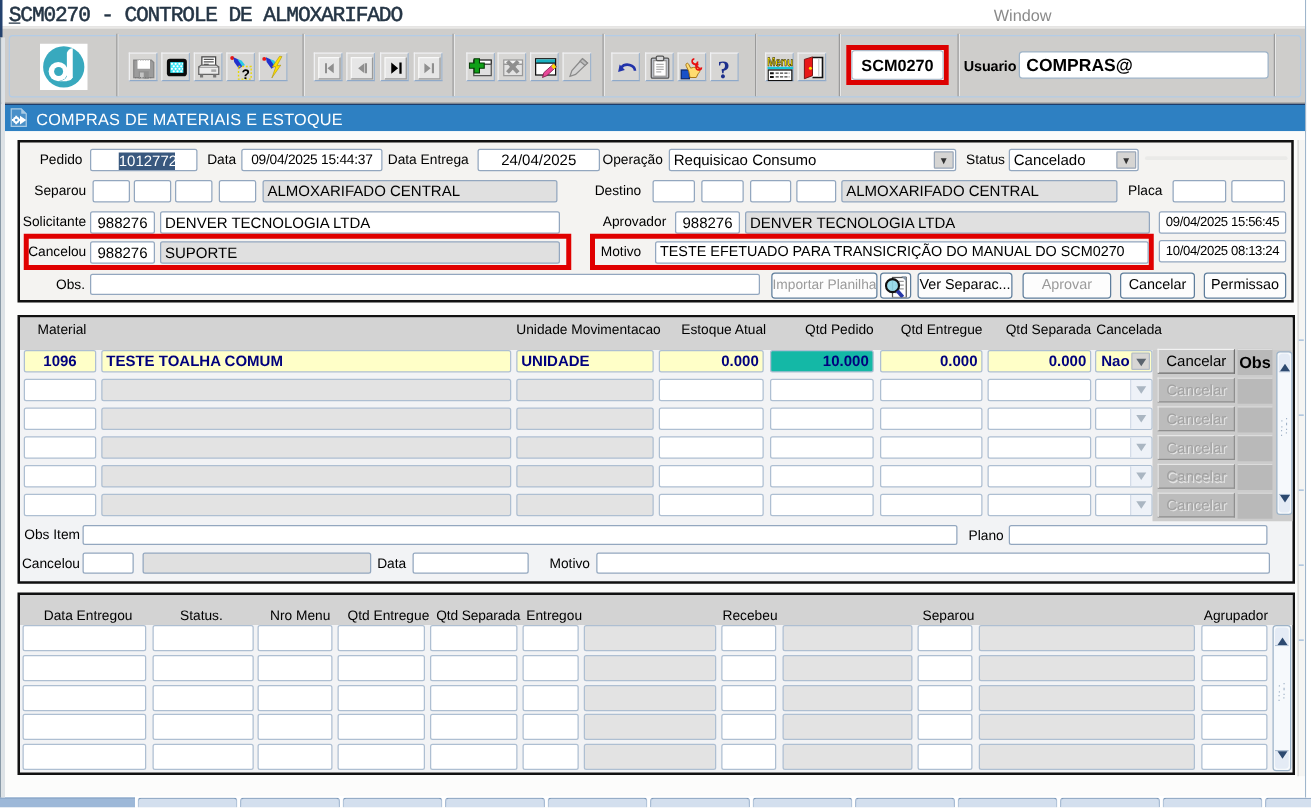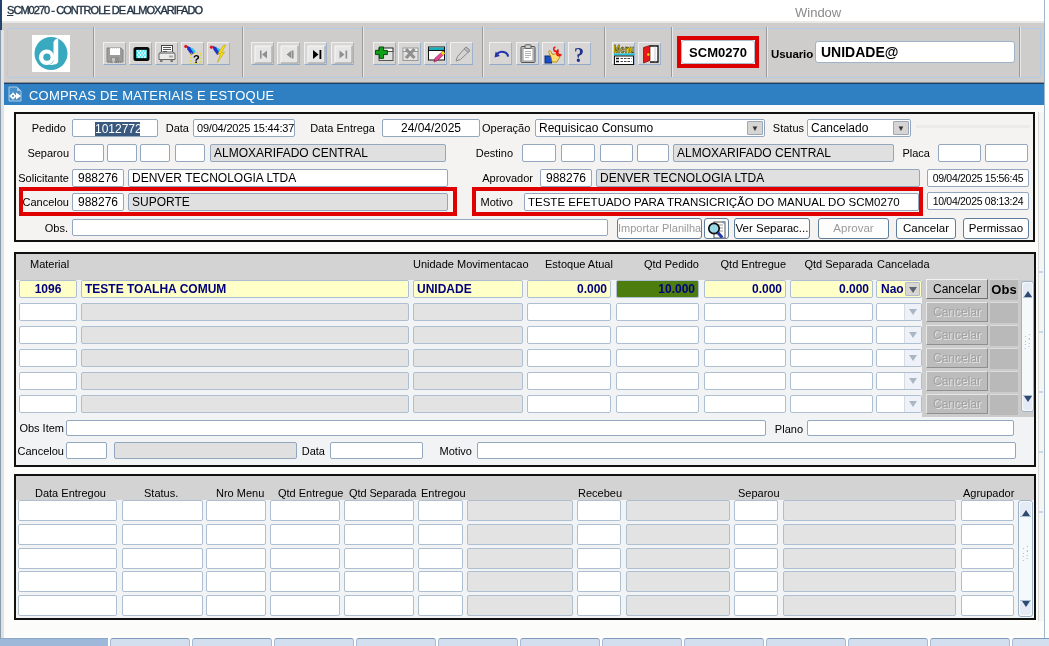--- a/index.html
+++ b/index.html
@@ -12,21 +12,21 @@
 .btn{position:absolute;border:1px solid #5f7e9c;border-radius:3px;background:#fdfdfd;font-size:11.5px;text-align:center;color:#000;white-space:nowrap;overflow:hidden}
 .tbtn{position:absolute;width:23px;height:23px;background:#d7d6d4;border-top:1px solid #eff0f2;border-left:1px solid #eff0f2;border-right:1px solid #9fb4cc;border-bottom:1px solid #8ea9c9}
 .tsep{position:absolute;top:27px;height:50px;width:2px;background:#9a9a9a;border-right:1px solid #e8e8e8}
 .gc{position:absolute;border:1px solid #aebfd2;border-radius:2px;background:#fff}
 .gcg{background:#e3e3e3}
 .hdr11{position:absolute;font-size:11px;white-space:nowrap}
 </style></head>
 <body>
 
 <div class="abs" style="left:0;top:0;width:1049px;height:21px;background:#fff"></div>
-<div class="abs" style="left:7px;top:4px;font-family:Liberation Sans, sans-serif;font-size:11px;letter-spacing:-0.95px;color:#253545;font-weight:normal;-webkit-text-stroke:0.4px #253545"><span style="text-decoration:underline">S</span>CM0270 - CONTROLE DE ALMOXARIFADO</div>
+<div class="abs" style="left:7px;top:4px;font-family:Liberation Mono, monospace;font-size:17px;letter-spacing:-0.95px;color:#253545;font-weight:normal;-webkit-text-stroke:0.4px #253545"><span style="text-decoration:underline">S</span>CM0270 - CONTROLE DE ALMOXARIFADO</div>
 <div class="abs" style="left:795px;top:5px;font-size:13px;color:#8a8a8a">Window</div>
 
 <div class="abs" style="left:0;top:21px;width:1045px;height:62px;background:#cecdcb;border-top:2px solid #e9e8e6;border-bottom:1px solid #8f8f8f"></div>
 <div class="abs" style="left:7px;top:28px;width:1034px;height:50px;border:1px solid #b3cce6;border-radius:3px"></div>
 
 <div class="abs" style="left:32px;top:35px;width:38px;height:37px;background:#fff">
 <svg width="38" height="37">
       <circle cx="19" cy="18.5" r="16.5" fill="#38a9be"></circle>
       <circle cx="14.6" cy="22.2" r="7.7" fill="#fff"></circle>
       <circle cx="14.9" cy="22.2" r="3.6" fill="#38a9be"></circle>
@@ -246,21 +246,21 @@
     </svg>
   </div>
 <div class="tsep" style="left:671px"></div>
 
 <div class="abs" style="left:677px;top:36px;width:82px;height:32px;border:4px solid #dc0000;background:#fff">
   <div class="abs" style="left:0;top:0;width:74px;height:24px;border:1px solid #aebdcc;border-radius:3px;font-weight:bold;font-size:13px;text-align:center;line-height:23px">SCM0270</div>
 </div>
 <div class="tsep" style="left:766px"></div>
 <div class="tsep" style="left:1019px"></div>
 <div class="abs" style="left:771px;top:48px;font-size:11.5px;font-weight:bold;letter-spacing:-0.1px">Usuario</div>
-<div class="abs" style="left:815px;top:41px;width:200px;height:22px;border:1px solid #9db3c8;border-radius:3px;background:#fff;font-weight:bold;font-size:14px;line-height:20px;padding-left:5px">UNIDADE@</div>
+<div class="abs" style="left:815px;top:41px;width:200px;height:22px;border:1px solid #9db3c8;border-radius:3px;background:#fff;font-weight:bold;font-size:14px;line-height:20px;padding-left:5px">COMPRAS@</div>
 
 <div class="abs" style="left:2px;top:83px;width:1043px;height:1px;background:#1d3c6a"></div>
 <div class="abs" style="left:2px;top:84px;width:1043px;height:21px;background:#2e80c2"></div>
 <div class="abs" style="left:2px;top:105px;width:1043px;height:7px;background:#fbfbfa"></div>
 <svg class="abs" style="left:8px;top:86px" width="15" height="16">
   <path d="M1 1 h8 l4 4 v10 h-12z" fill="#4a90c8" stroke="#aacbe5" stroke-width="1"></path>
   <path d="M9 1 l4 4 h-4z" fill="#aacbe5"></path>
   <g fill="#fff">
       <circle cx="5" cy="10" r="2.6"></circle>
       <circle cx="5" cy="10" r="1.1" fill="#4a90c8"></circle>
@@ -273,21 +273,21 @@
 </svg>
 <div class="abs" style="left:29px;top:88px;color:#fff;font-size:13px;letter-spacing:0.2px">COMPRAS DE MATERIAIS E ESTOQUE</div>
 
 <div class="abs" style="left:14px;top:112px;width:1021px;height:130px;border:2px solid #111;background:#f4f3f1"></div>
 
 <div class="lbl lblr" style="left:20px;top:122px;width:46px">Pedido</div>
 <div class="fld" style="left:72px;top:119px;width:86px;height:18px">
     <span style="position:absolute;left:22px;top:2px;width:45px;height:14px;line-height:14px;background:#39587e;color:#fff;text-align:center">1012772</span>
   </div>
 <div class="lbl lblr" style="left:160px;top:122px;width:29px">Data</div>
-<div class="fld ctr" style="left:193px;top:119px;width:102px;height:18px;font-size:11px;letter-spacing:-0.2px">09/04/2025 15:44:37</div>
+<div class="fld ctr" style="left:193px;top:119px;width:113px;height:18px;font-size:11px;letter-spacing:-0.2px">09/04/2025 15:44:37</div>
 <div class="lbl lblr" style="left:310px;top:122px;width:65px">Data Entrega</div>
 <div class="fld ctr" style="left:382px;top:119px;width:98px;height:18px">24/04/2025</div>
 <div class="lbl lblr" style="left:482px;top:122px;width:48px">Operação</div>
 <div class="fld" style="left:535px;top:119px;width:230px;height:18px">Requisicao Consumo<span class="ddx" style="position: absolute; right: 1px; top: 1px; width: 16px; height: 14px; background: rgb(214, 213, 211); border: 1px solid rgb(154, 167, 184); border-radius: 1px; font-size: 8px; color: rgb(51, 51, 51); text-align: center; line-height: 13px;">▼</span></div>
 <div class="lbl lblr" style="left:770px;top:122px;width:34px">Status</div>
 <div class="fld" style="left:807px;top:119px;width:104px;height:18px">Cancelado<span class="ddx" style="position: absolute; right: 1px; top: 1px; width: 16px; height: 14px; background: rgb(214, 213, 211); border: 1px solid rgb(154, 167, 184); border-radius: 1px; font-size: 8px; color: rgb(51, 51, 51); text-align: center; line-height: 13px;">▼</span></div>
 <div class="abs" style="left:916px;top:125px;width:114px;height:3px;background:#eaeae8;border-radius:2px"></div>
 
 <div class="lbl lblr" style="left:20px;top:147px;width:49px">Separou</div>
 <div class="fld" style="left:74px;top:144px;width:30px;height:18px"></div>
@@ -351,21 +351,21 @@
 <div class="hdr11" style="left:640px;top:258px;width:59px;text-align:right">Qtd Pedido</div>
 <div class="hdr11" style="left:716px;top:258px;width:70px;text-align:right">Qtd Entregue</div>
 <div class="hdr11" style="left:800px;top:258px;width:73px;text-align:right">Qtd Separada</div>
 <div class="hdr11" style="left:877px;top:258px">Cancelada</div>
 
 <div id="gridrows">
     <div class="gc " style="left:19px;top:280px;width:58px;height:18px;font-weight:bold;font-size:12px;line-height:16px;color:#00007d;padding:0 3px;text-align:center;background:#ffffc8">1096</div>
     <div class="gc " style="left:81px;top:280px;width:328px;height:18px;font-weight:bold;font-size:12px;line-height:16px;color:#00007d;padding:0 3px;background:#ffffc8">TESTE TOALHA COMUM</div>
     <div class="gc " style="left:413px;top:280px;width:110px;height:18px;font-weight:bold;font-size:12px;line-height:16px;color:#00007d;padding:0 3px;background:#ffffc8">UNIDADE</div>
     <div class="gc " style="left:527px;top:280px;width:84px;height:18px;font-weight:bold;font-size:12px;line-height:16px;color:#00007d;padding:0 3px;text-align:right;background:#ffffc8">0.000</div>
-    <div class="gc " style="left:616px;top:280px;width:83px;height:18px;font-weight:bold;font-size:12px;line-height:16px;color:#00007d;padding:0 3px;text-align:right;background:#4d7c0f">10.000</div>
+    <div class="gc " style="left:616px;top:280px;width:83px;height:18px;font-weight:bold;font-size:12px;line-height:16px;color:#00007d;padding:0 3px;text-align:right;background:#14b8a6">10.000</div>
     <div class="gc " style="left:704px;top:280px;width:82px;height:18px;font-weight:bold;font-size:12px;line-height:16px;color:#00007d;padding:0 3px;text-align:right;background:#ffffc8">0.000</div>
     <div class="gc " style="left:790px;top:280px;width:83px;height:18px;font-weight:bold;font-size:12px;line-height:16px;color:#00007d;padding:0 3px;text-align:right;background:#ffffc8">0.000</div>
     <div class="gc" style="left:876px;top:280px;width:46px;height:18px;background:#ffffc8;font-weight:bold;font-size:12px;line-height:16px;color:#00007d;padding-left:4px">Nao<span style="position:absolute;right:1px;top:1px;width:15px;height:14px;background:#d7d6d4;border:1px solid #b3bcc6;border-radius:1px"></span><span style="position:absolute;right:4px;top:6px;width:0;height:0;border:4px solid transparent;border-top:6px solid #5a646e"></span></div>
     <div style="position:absolute;left:926px;top:279px;width:62px;height:20px;background:#c9c9c9;border-top:1px solid #f2f2f2;border-left:1px solid #f2f2f2;border-right:1px solid #6f6f6f;border-bottom:1px solid #6f6f6f;font-size:12px;text-align:center;line-height:18px">Cancelar</div>
     <div style="position:absolute;left:990px;top:279px;width:28px;height:21px;background:#b9b9b9;border-top:1px solid #dcdcdc;font-size:13px;font-weight:bold;text-align:center;line-height:19px">Obs</div>
     <div class="gc " style="left:19px;top:303px;width:58px;height:18px;"></div>
     <div class="gc gcg" style="left:81px;top:303px;width:328px;height:18px;"></div>
     <div class="gc gcg" style="left:413px;top:303px;width:110px;height:18px;"></div>
     <div class="gc " style="left:527px;top:303px;width:84px;height:18px;"></div>
     <div class="gc " style="left:616px;top:303px;width:83px;height:18px;"></div>

